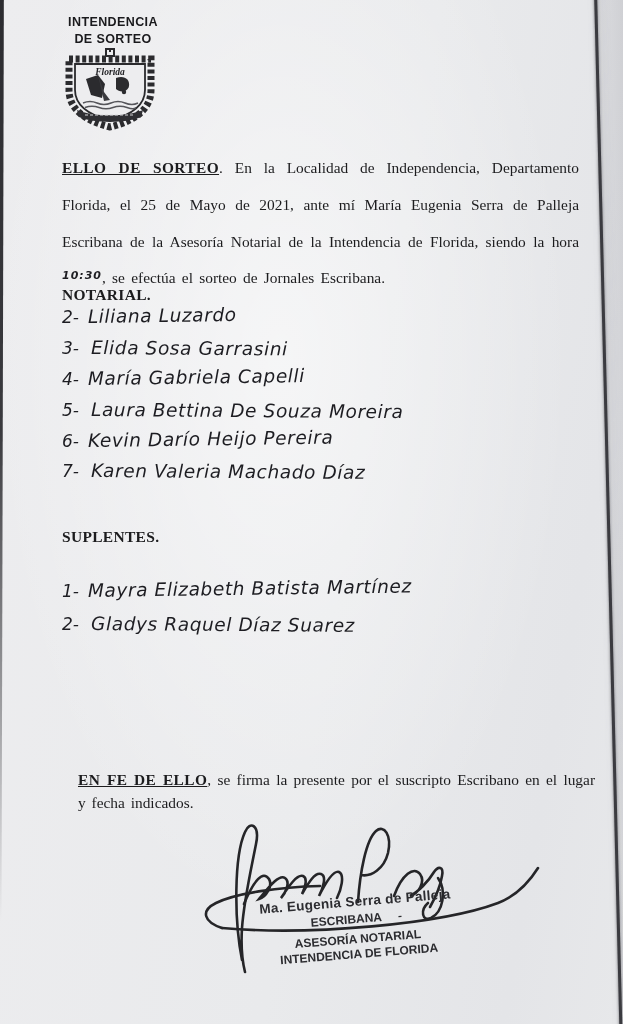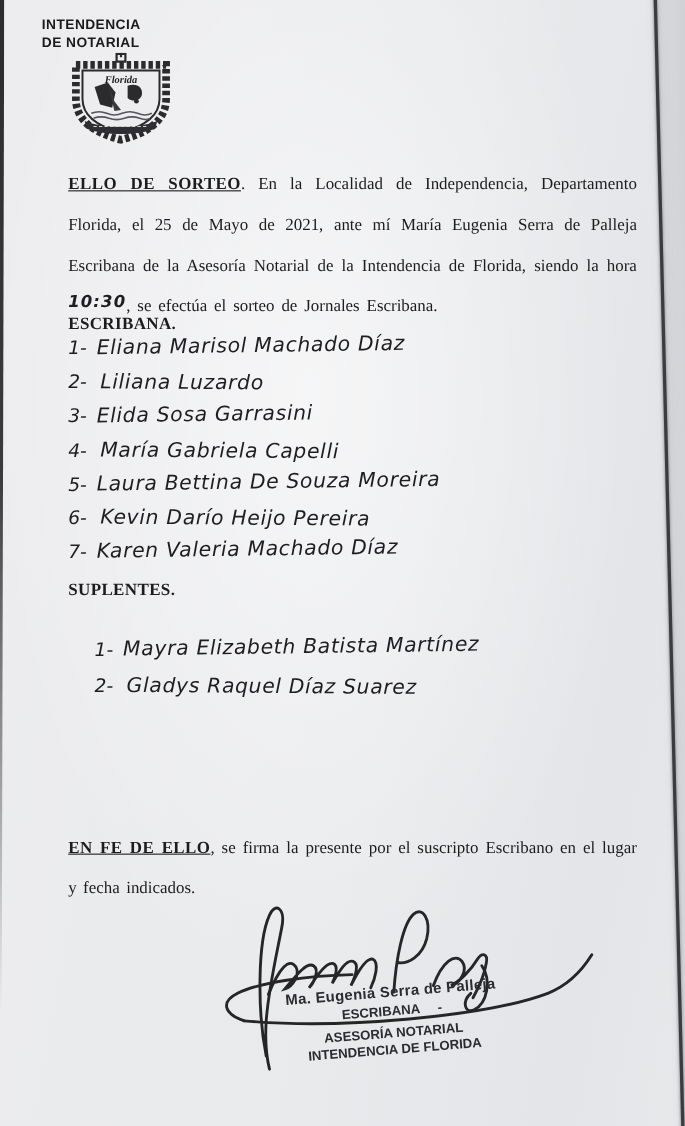--- a/index.html
+++ b/index.html
@@ -27,65 +27,66 @@
     box-shadow:0 0 3px rgba(40,40,45,.6), 3px 0 10px rgba(120,120,128,.25);
   }
   .edge-right-shade{
     position:absolute;top:0;left:598px;width:25px;height:1024px;
     background:linear-gradient(to right, rgba(130,130,138,.10), rgba(130,130,138,.22));
     transform:rotate(-1.4deg);transform-origin:top left;
   }
   
   .org{
     position:absolute;left:38px;top:14px;width:150px;
+    text-align:center;
     font-family:"Liberation Sans", sans-serif;
     font-weight:bold;font-size:12.5px;line-height:17px;
     letter-spacing:.4px;color:#1a1a1d;
   }
   .shield{position:absolute;left:58px;top:48px;}
   
   .para{
     position:absolute;left:62px;top:150px;width:517px;
     font-size:15.4px;line-height:36.8px;
     text-align:justify;word-spacing:2.4px;
     margin:0;
   }
   .bold-ul{font-weight:bold;text-decoration:underline;letter-spacing:.4px;}
   .hw{
     font-family:"DejaVu Sans", sans-serif;
     font-style:italic;
     color:#1d1d22;
   }
-  .hora{font-size:15px;font-weight:bold;position:relative;top:-4px;letter-spacing:1px;}
+  .hora{font-size:11px;font-weight:bold;position:relative;top:-4px;letter-spacing:1px;}
   
   .sec-head{
     position:absolute;left:62px;
     font-weight:bold;font-size:15.5px;letter-spacing:.3px;margin:0;
   }
   .hw-list{position:absolute;left:62px;width:480px;}
   .hw-item{position:relative;white-space:nowrap;}
   .t-list .hw-item{height:30.9px;}
-  .s-list .hw-item{height:32.6px;margin-left:24px;}
+  .s-list .hw-item{height:32.6px;}
   .hw-num{
     display:inline-block;width:26px;
     font-family:"DejaVu Sans", sans-serif;font-style:italic;
     font-size:17px;color:#1d1d22;
   }
   .hw-name{
     display:inline-block;
     font-family:"DejaVu Sans", sans-serif;font-style:italic;
     font-size:18.5px;letter-spacing:.6px;color:#1d1d22;
     transform-origin:left bottom;
   }
   .hw-item:nth-child(odd) .hw-name{transform:rotate(-.8deg);}
   .hw-item:nth-child(even) .hw-name{transform:rotate(.4deg) translateX(3px);}
   
   .closing{
     position:absolute;left:62px;top:752px;width:517px;
-    font-size:15.4px;line-height:37px;text-align:justify;word-spacing:2px;margin:0;
+    font-size:15.4px;line-height:23px;text-align:justify;word-spacing:2px;margin:16px;
   }
   
   .sig{position:absolute;left:160px;top:808px;}
   .stamp{
     position:absolute;left:232px;top:893px;width:250px;
     text-align:center;
     font-family:"Liberation Sans", sans-serif;
     font-weight:bold;color:#2c2c30;
     transform:rotate(-4.6deg);
   }
@@ -99,44 +100,43 @@
 <body>
 
 <div class="page">
 
   <div class="edge-left"></div>
   <div class="edge-right-shade"></div>
   <div class="edge-right"></div>
 
   <div class="org">
     <div>INTENDENCIA</div>
-    <div>DE NOTARIAL</div>
+    <div>DE SORTEO</div>
   </div>
 
   <svg class="shield" width="104" height="84" viewBox="0 0 104 84">
     <rect x="48" y="1" width="8" height="7" fill="none" stroke="#2a2a2d" stroke-width="2"></rect>
     <line x1="52" y1="0" x2="52" y2="4" stroke="#2a2a2d" stroke-width="2"></line>
     <path d="M 11 11 H 93 V 42 C 93 61, 77 73, 52 79 C 27 73, 11 61, 11 42 Z" fill="none" stroke="#2b2b2e" stroke-width="7" stroke-dasharray="4 2.6"></path>
     <path d="M 17 16 H 87 V 42 C 87 57, 73 67, 52 72.5 C 31 67, 17 57, 17 42 Z" fill="#ededef" stroke="#2a2a2d" stroke-width="1.8"></path>
     <text x="52" y="27" text-anchor="middle" font-family="Liberation Serif, serif" font-style="italic" font-weight="bold" font-size="9.5" fill="#222225">Florida</text>
     <path d="M 28 31 L 40 27 L 47 36 L 44 50 L 33 47 Z" fill="#2b2b2e"></path>
     <path d="M 40 27 L 46 44 L 52 52 L 46 53 Z" fill="#3a3a3e"></path>
     <path d="M 58 30 C 66 27, 72 31, 71 38 C 70 44, 62 45, 58 41 Z" fill="#2b2b2e"></path>
     <circle cx="66" cy="44" r="2.2" fill="#2b2b2e"></circle>
     <path d="M 25 55 Q 32 52, 39 55 T 53 55 T 67 55 T 80 55" fill="none" stroke="#55555a" stroke-width="1.4"></path>
     <path d="M 27 59.5 Q 34 57, 41 59.5 T 55 59.5 T 69 59.5 T 78 59.5" fill="none" stroke="#55555a" stroke-width="1.4"></path>
     <path d="M 19 62 C 35 69, 69 69, 85 62 L 83 69 C 67 75.5, 37 75.5, 21 69 Z" fill="#2f2f33"></path>
     <path d="M 27 67 H 77" stroke="#d8d8db" stroke-width="1" stroke-dasharray="3 2"></path>
   </svg>
 
   <p class="para"><span class="bold-ul">ELLO DE SORTEO</span><span>. En la Localidad de Independencia, Departamento Florida, el 25 de Mayo de 2021, ante mí María Eugenia Serra de Palleja Escribana de la Asesoría Notarial de la Intendencia de Florida, siendo la hora </span><span class="hw hora">10:30</span><span>, se efectúa el sorteo de Jornales Escribana.</span></p>
 
-  <h3 class="sec-head" style="top:286px">ESCRIBANA.</h3>
+  <h3 class="sec-head" style="top:286px">NOTARIAL.</h3>
   <div class="hw-list t-list" style="top:306px">
-    <div class="hw-item"><span class="hw-num">1-</span><span class="hw-name">Eliana Marisol Machado Díaz</span></div>
     <div class="hw-item"><span class="hw-num">2-</span><span class="hw-name">Liliana Luzardo</span></div>
     <div class="hw-item"><span class="hw-num">3-</span><span class="hw-name">Elida Sosa Garrasini</span></div>
     <div class="hw-item"><span class="hw-num">4-</span><span class="hw-name">María Gabriela Capelli</span></div>
     <div class="hw-item"><span class="hw-num">5-</span><span class="hw-name">Laura Bettina De Souza Moreira</span></div>
     <div class="hw-item"><span class="hw-num">6-</span><span class="hw-name">Kevin Darío Heijo Pereira</span></div>
     <div class="hw-item"><span class="hw-num">7-</span><span class="hw-name">Karen Valeria Machado Díaz</span></div>
   </div>
 
   <h3 class="sec-head" style="top:528px">SUPLENTES.</h3>
   <div class="hw-list s-list" style="top:580px">

